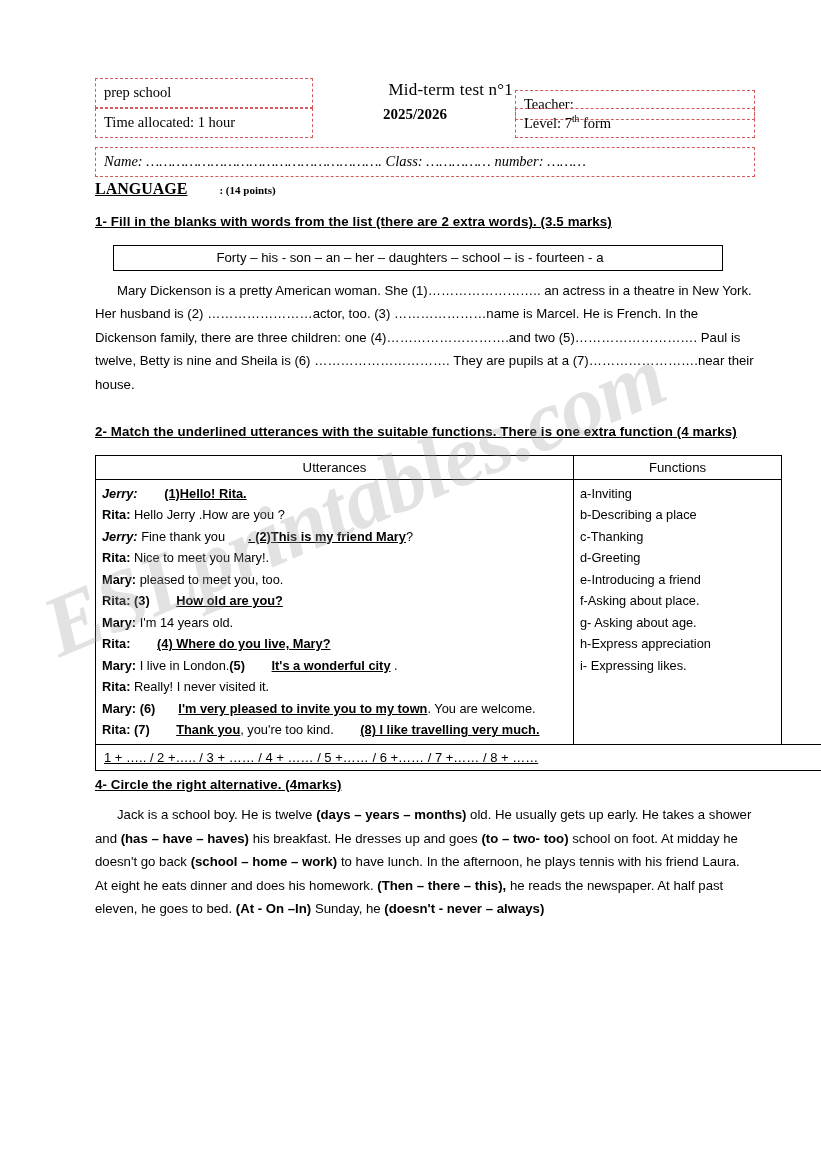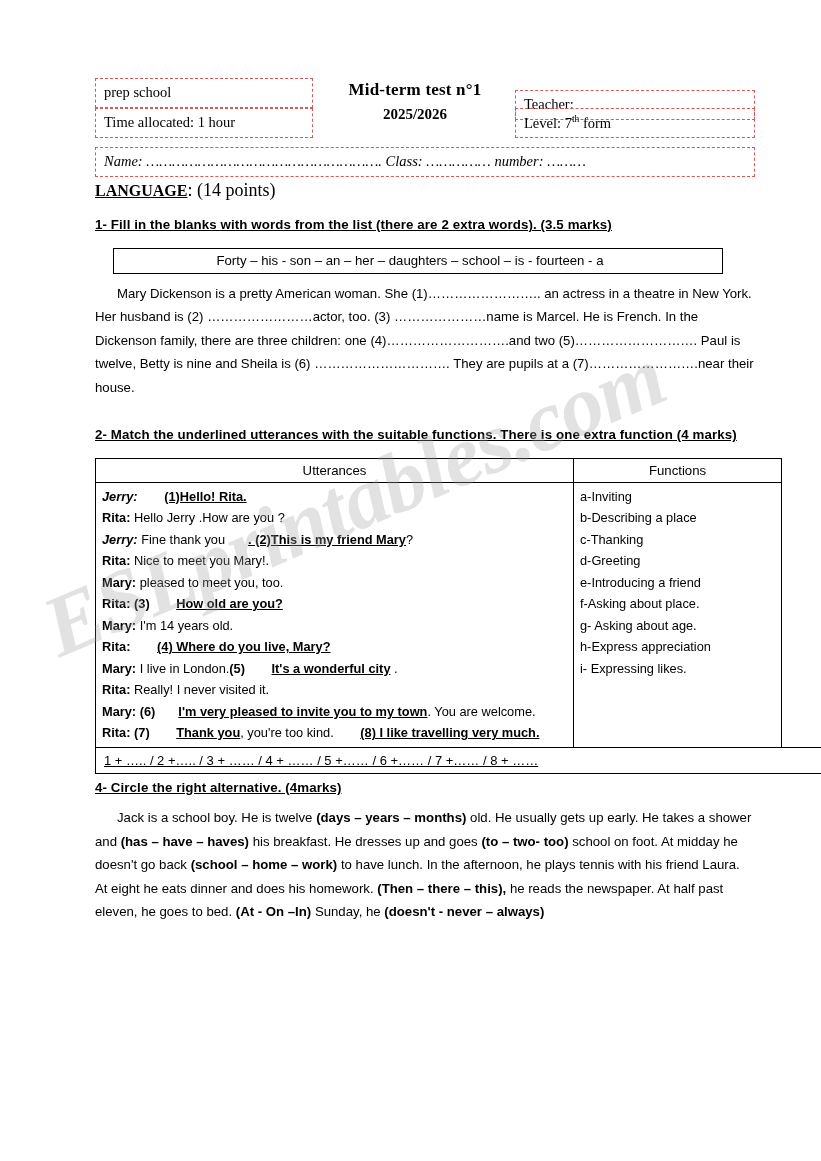--- a/index.html
+++ b/index.html
@@ -67,33 +67,33 @@
   .hb-teacher{ left: 420px; top: 12px; width: 240px; height: 30px; }
   .hb-level  { left: 420px; top: 30px; width: 240px; height: 30px; }
   .hb-name   { left: 0; top: 69px; width: 660px; height: 30px; font-size: 14.5px; font-style: italic; }
   .title-box {
     position: absolute;
     left: 222px; top: 2px;
     width: 196px;
     text-align: center;
     font-family: "Liberation Serif", serif;
   }
-  .title-box .t1 { font-size: 17px; font-weight: bold; letter-spacing: .2px; }
+  .title-box .t1 { font-size: 17px; font-weight: normal; letter-spacing: .2px; text-align: right; }
   .title-box .t2 { font-size: 15px; font-weight: bold; margin-top: 6px; }
   .sup { font-size: 9.5px; vertical-align: super; }
 
   
   .section-title {
     font-family: "Liberation Serif", serif;
     font-size: 16px;
     font-weight: bold;
     margin-top: 10px;
   }
   .section-title .ul { text-decoration: underline; }
-  .section-title .pts { font-size: 18px; font-weight: normal; }
+  .section-title .pts { font-size: 11px; font-weight: bold; margin-left: 32px; }
 
   .task {
     font-size: 13.3px;
     font-weight: bold;
     text-decoration: underline;
     line-height: 1.55;
     margin-top: 14px;
     letter-spacing: .1px;
   }
   .wordbank {

